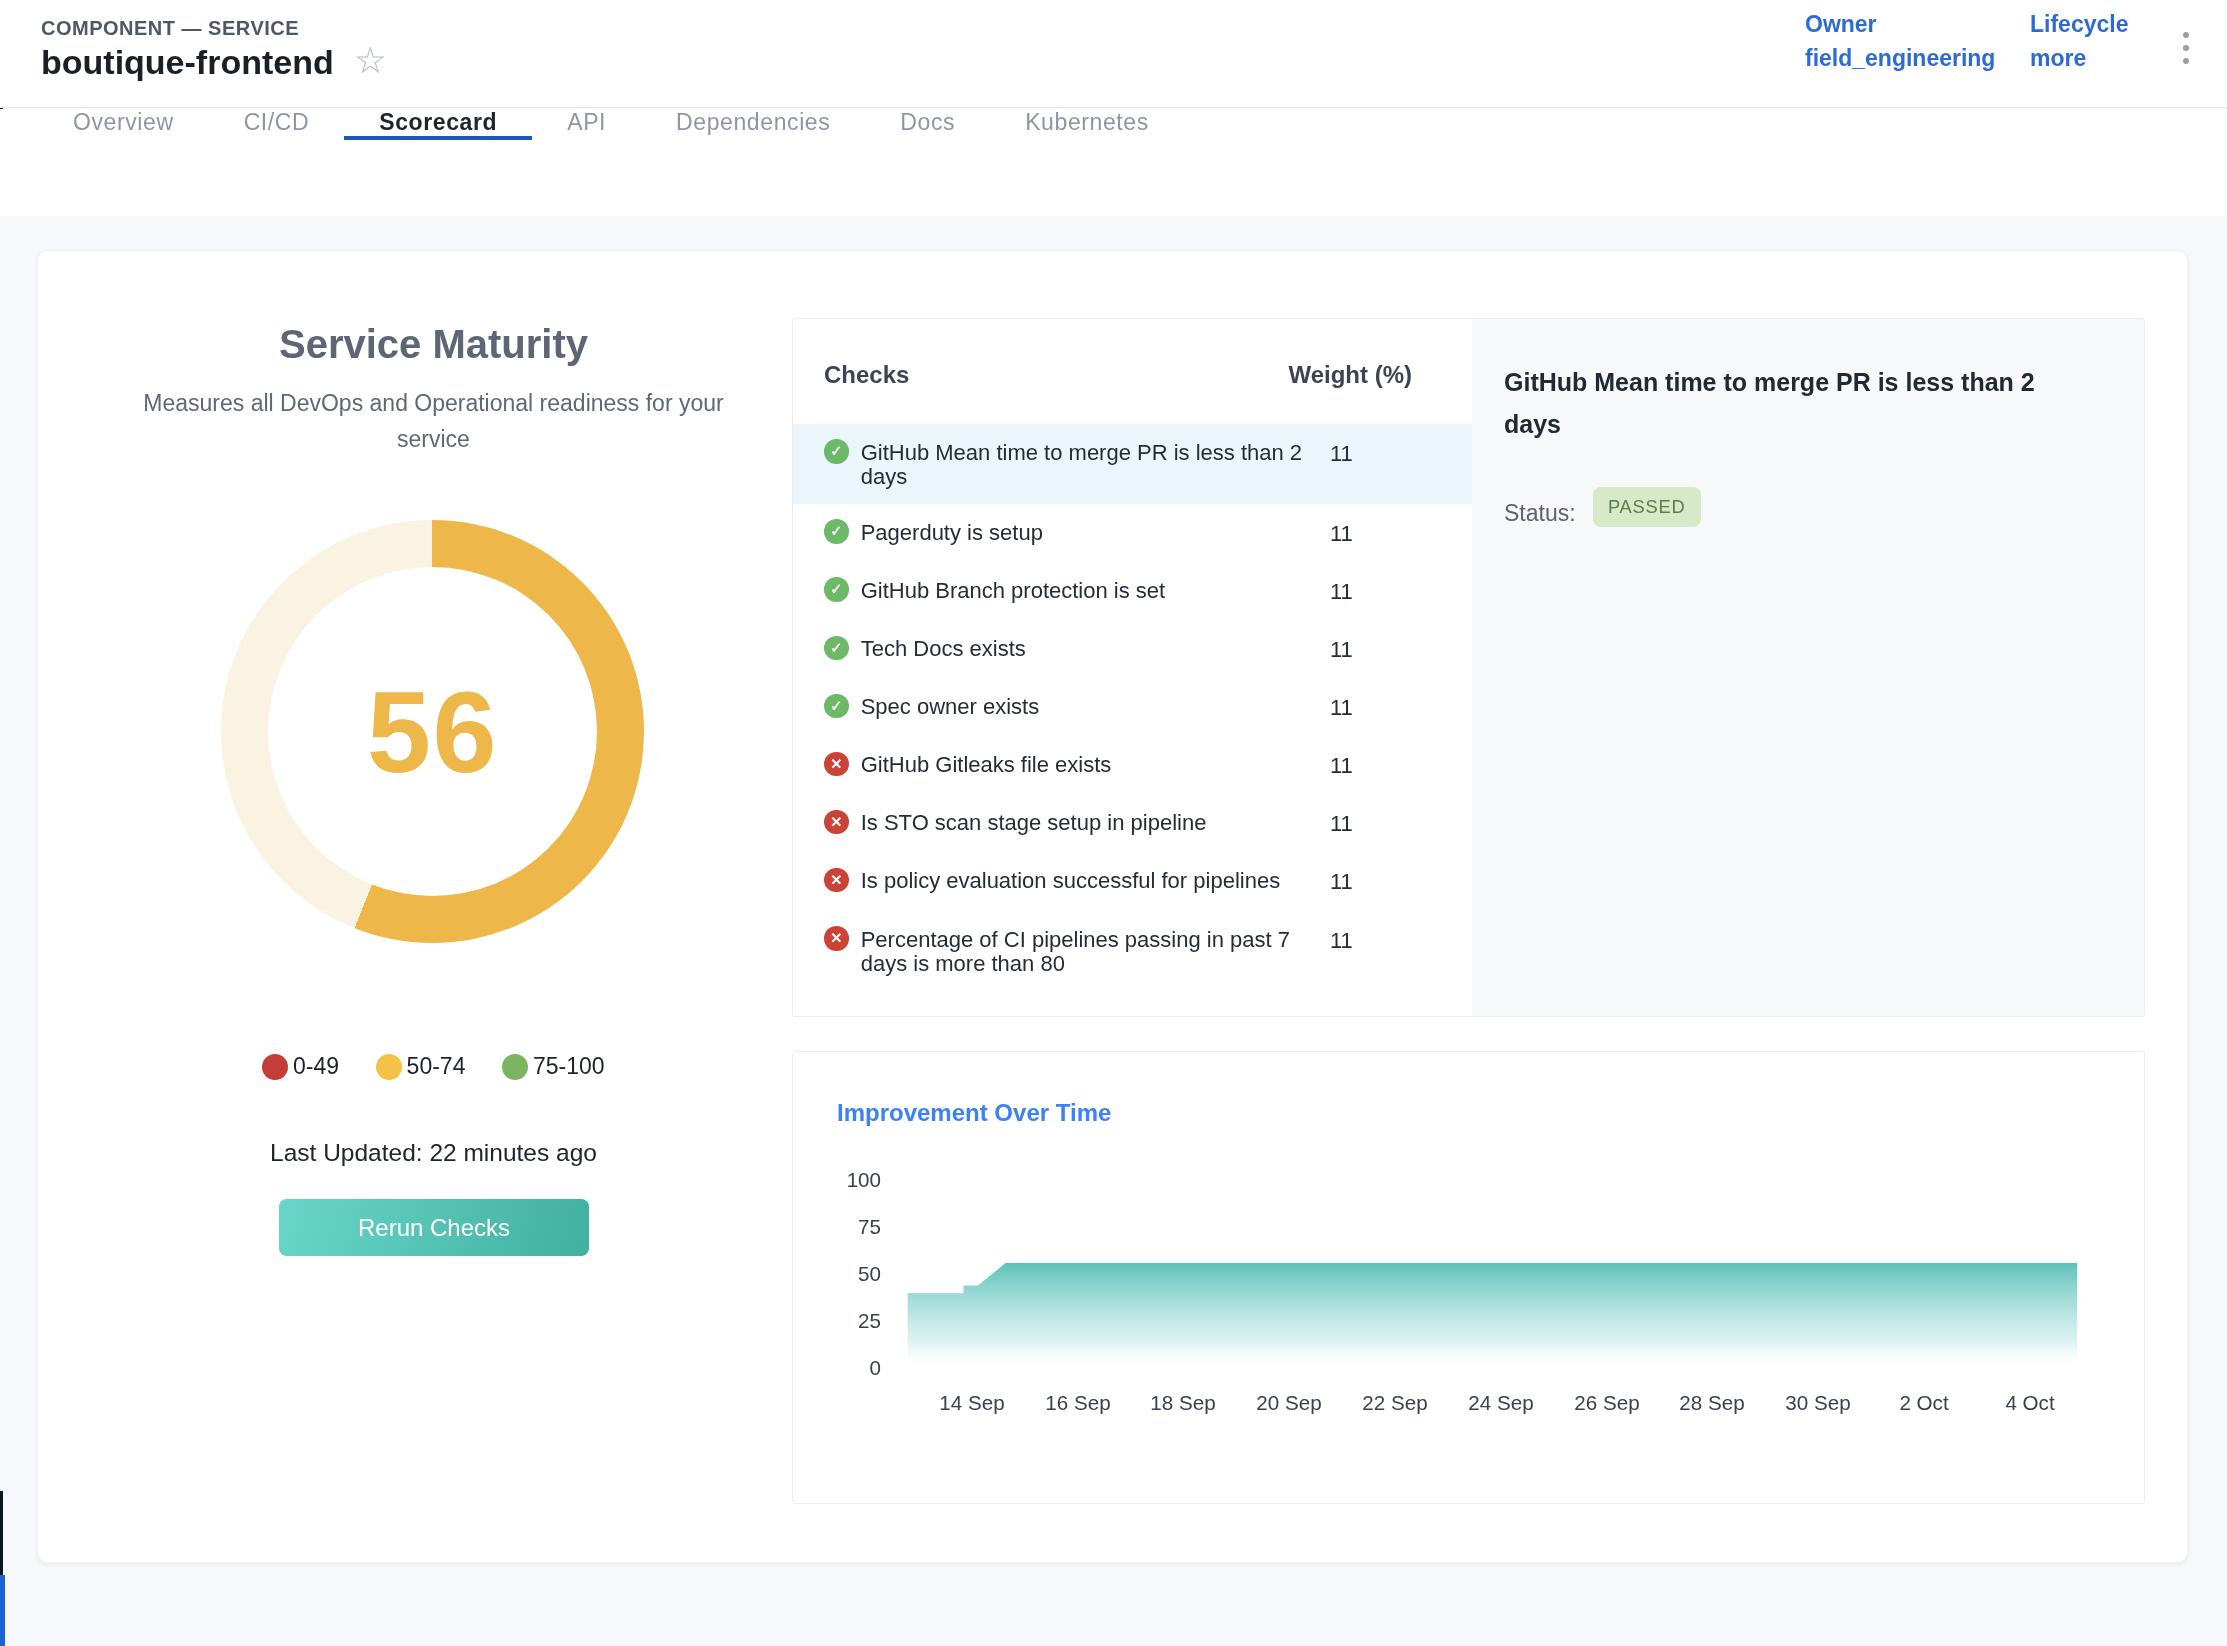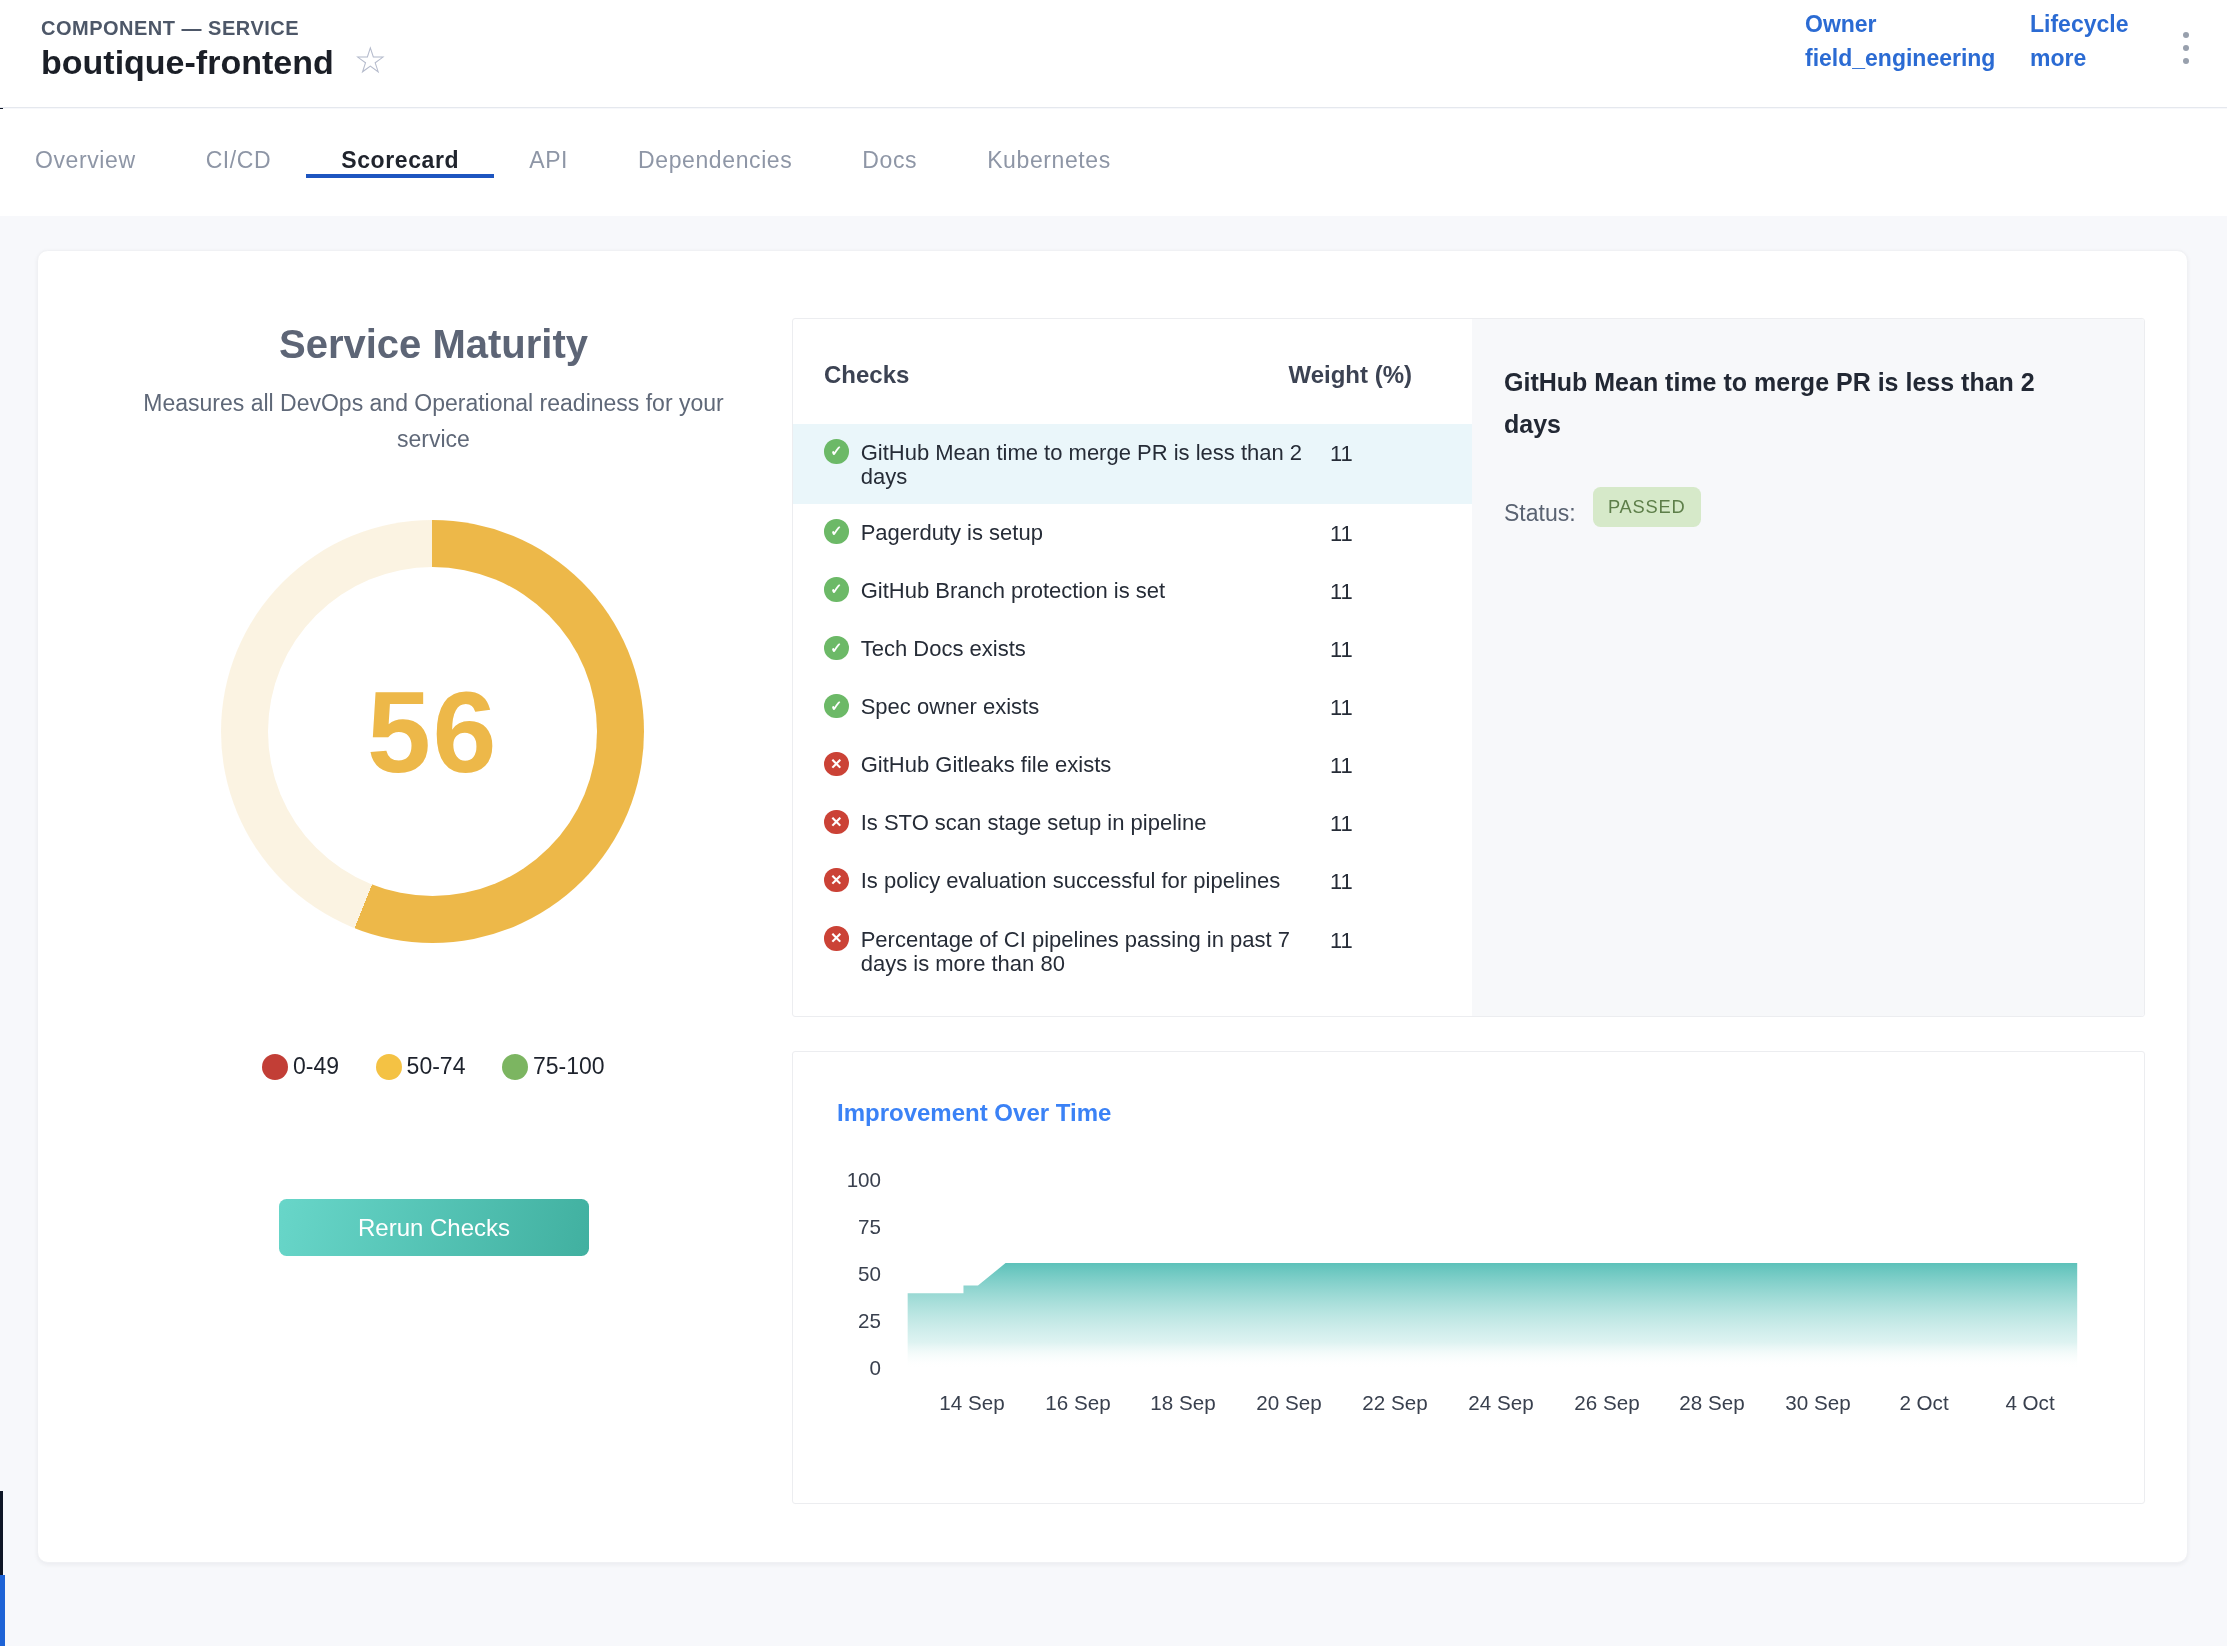--- a/index.html
+++ b/index.html
@@ -34,21 +34,21 @@
   .hdr-meta .lbl { font-size:23px; font-weight:700; color:#2b6bd3; }
   .hdr-meta .val { font-size:23px; color:#2b6bd3;font-weight:bold; }
   .meta-owner { left:1805px; }
   .meta-lifecycle { left:2030px; }
   .kebab { position:absolute; left:2177px; top:26px; display:flex; flex-direction:column; gap:6.9px; padding:6.1px; }
   .kebab i { width:6.1px; height:6.1px; border-radius:50%; background:#98a0ad; }
 
   
   .tabbar {
     position:absolute; left:0; top:109px; width:2227px; height:107px;
-    background:#ffffff; display:flex; align-items:center; 
+    background:#ffffff; display:flex; align-items:flex-start; padding-left:38px;
   }
   .tab {
     display:flex; align-items:center; padding:0 35px;
     font-size:23px; font-weight:500; letter-spacing:0.6px; color:#8e96a6;
     border-bottom:4.6px solid transparent;
   }
   .tab.active { color:#20242d; font-weight:700; border-bottom-color:#1d55c0; }
 
   
   .card {
@@ -202,20 +202,21 @@
       <div class="legend-item" data-interactable="false">
         <span class="legend-dot" data-interactable="false" style="background: rgb(244, 194, 68);"></span>
         <span class="legend-label" data-interactable="false">50-74</span>
       </div>
       <div class="legend-item" data-interactable="false">
         <span class="legend-dot" data-interactable="false" style="background: rgb(124, 181, 97);"></span>
         <span class="legend-label" data-interactable="false">75-100</span>
       </div>
     </div>
 
+  <div class="last-updated" data-interactable="false">Last Updated: 22 minutes ago</div>
   <button class="rerun-btn" data-interactable="true">Rerun Checks</button>
 
   <div class="checks-box" data-interactable="false">
     <div class="checks-panel" data-interactable="false">
       <div class="checks-header">
         <span class="h-checks" data-interactable="false">Checks</span>
         <span class="h-weight" data-interactable="false">Weight (%)</span>
       </div>
       <div class="check-rows" id="check-rows">
           <div class="check-row selected" data-interactable="true">

